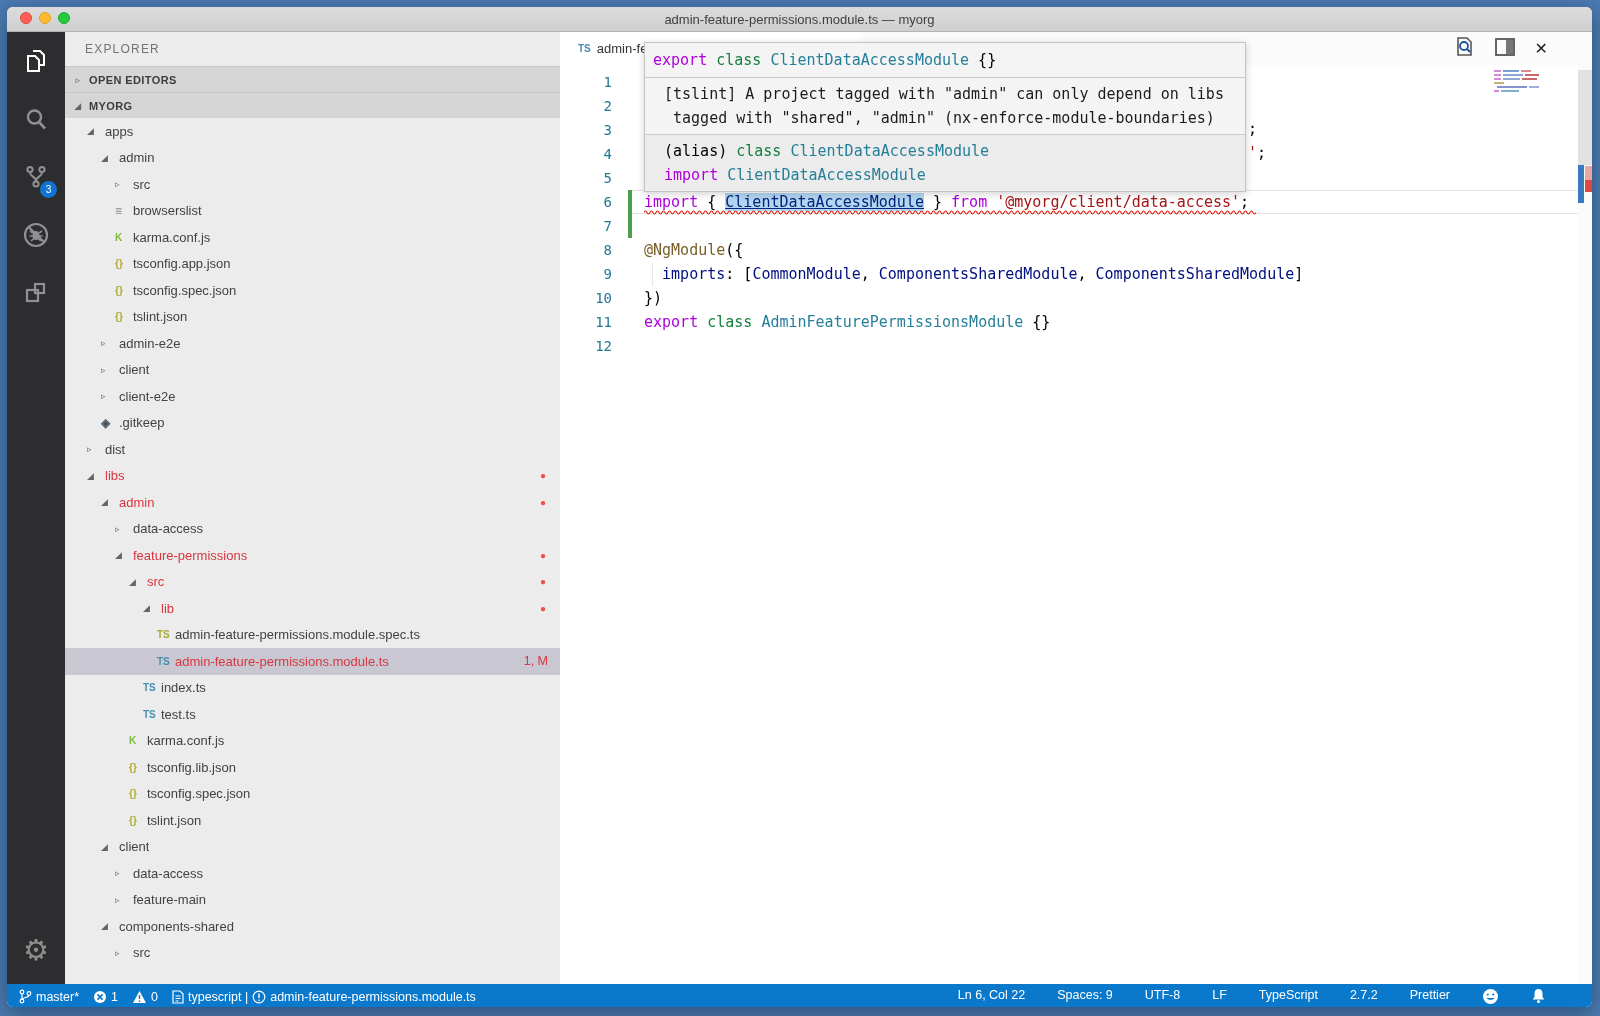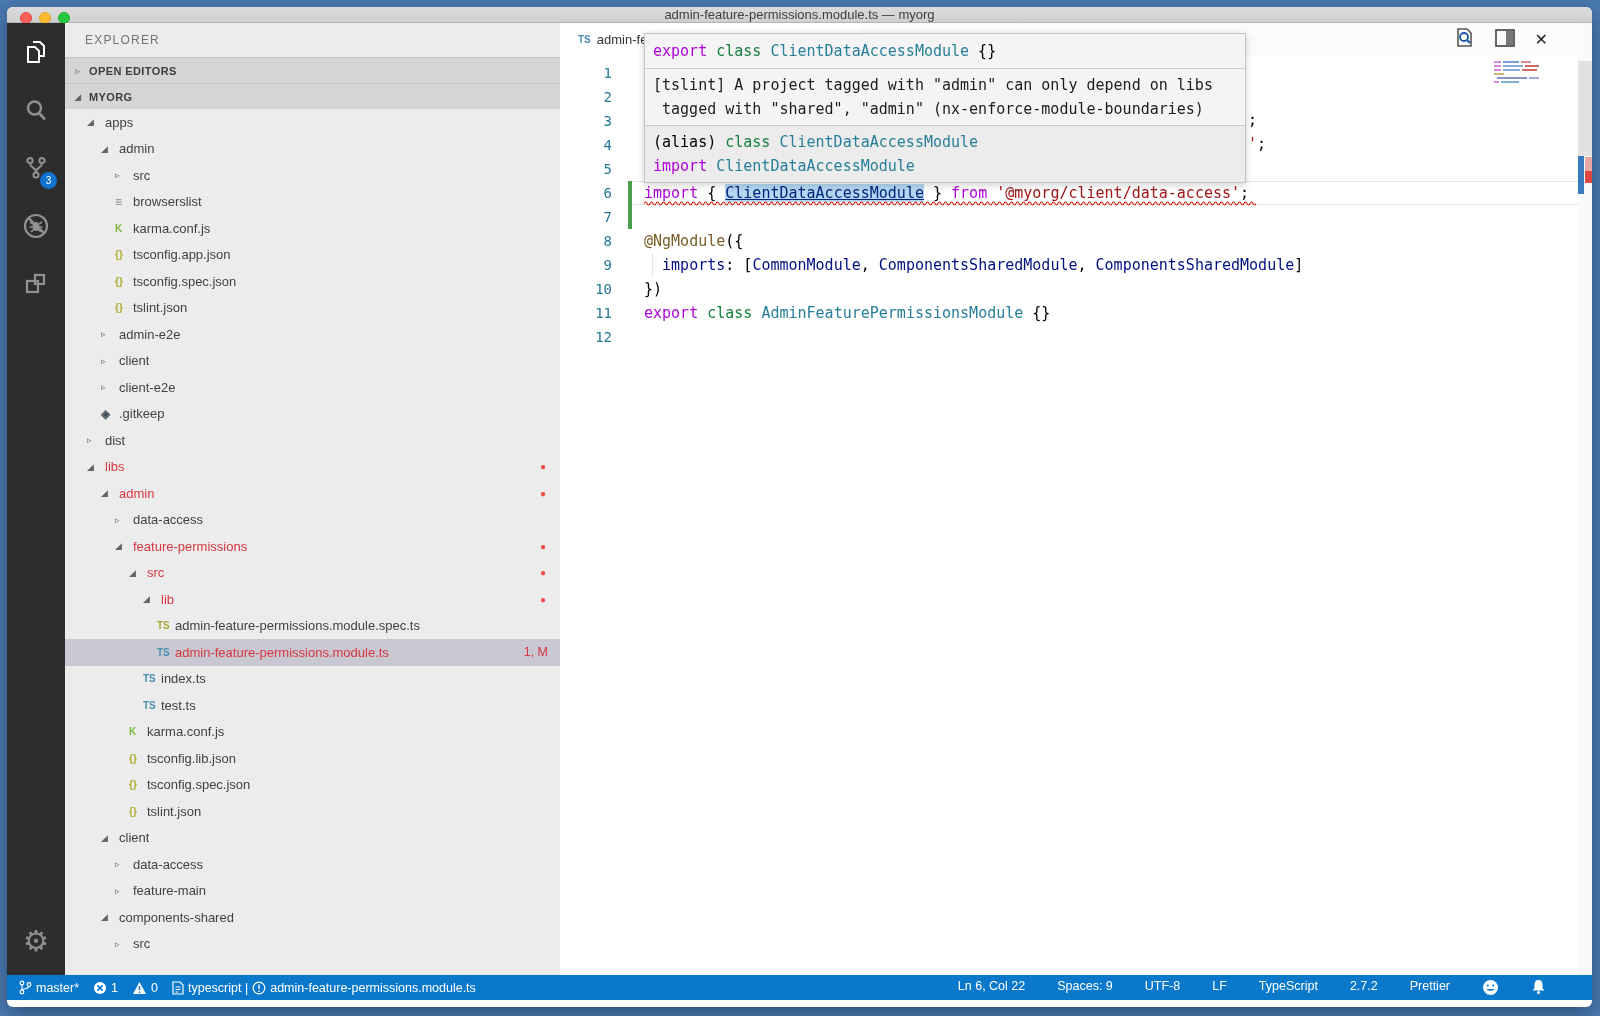--- a/index.html
+++ b/index.html
@@ -3,21 +3,21 @@
 <meta charset="utf-8">
 <style>
   * { margin:0; padding:0; box-sizing:border-box; }
   html,body { width:1600px; height:1016px; overflow:hidden; }
   body { background:#4a7ab2; font-family:"Liberation Sans", sans-serif; position:relative; }
 
   .window { position:absolute; left:7px; top:7px; width:1585px; height:1000px;
             border-radius:6px; overflow:hidden; background:#fff; box-shadow:0 6px 22px rgba(0,0,0,.35); }
 
   
-  .titlebar { height:16px; background:linear-gradient(#dcdcdc,#cfcfcf); border-bottom:1px solid #b4b4b4;
+  .titlebar { height:25px; background:linear-gradient(#dcdcdc,#cfcfcf); border-bottom:1px solid #b4b4b4;
               position:relative; display:flex; align-items:center; justify-content:center;text-align:right; }
   .titlebar .title { font-size:13px; color:#3f3f3f; }
   .traffic { position:absolute; left:13px; top:5px; display:flex; gap:7px; }
   .tl { width:12px; height:12px; border-radius:50%; }
   .tl.red{ background:#ff5f57; border:1px solid #e0443e;}
   .tl.yellow{ background:#febb2f; border:1px solid #dea123;}
   .tl.green{ background:#27c93f; border:1px solid #1dad2b;}
 
   .mainrow { display:flex; height:952px; }
 
@@ -74,21 +74,21 @@
   .indent-guide { position:absolute; left:92px; top:230px; height:24px; width:1px; background:#e6e6e6; }
 
   .fragment { position:absolute; font-family:"DejaVu Sans Mono", monospace; font-size:15px; z-index:3; white-space:pre;}
 
   
   .hover { position:absolute; left:84px; top:10px; width:602px; z-index:50;
            border:1px solid #c3c3c3; background:#f4f4f4; box-shadow:0 2px 8px rgba(0,0,0,.18);
            font-family:"DejaVu Sans Mono", monospace; font-size:15px; color:#1c1c1c; }
   .hover-sec { padding:4px 8px; }
   .hover-sec + .hover-sec { border-top:1px solid #cacaca; }
-  .hover-sec .hline { height:24px; line-height:24px; white-space:pre; }
+  .hover-sec .hline { height:24px; line-height:24px; white-space:pre;margin-left:11px; }
   .hover-sig { height:34px; display:flex; align-items:center; white-space:pre; }
   .hover-bottom { background:#ececec; }
 
   
   .minimap { position:absolute; right:48px; top:38px; z-index:4; }
   .ruler { position:absolute; right:0; top:0; bottom:0; width:14px; background:#fafafa; }
   .ruler-slider { position:absolute; right:0; top:38px; width:14px; height:95px; background:#d9d9d9; opacity:.75; }
   .mark-blue { position:absolute; right:8px; top:133px; width:6px; height:38px; background:#3a79bd; }
   .mark-pink { position:absolute; right:0; top:134px; width:7px; height:14px; background:#e8a7a4; }
   .mark-red  { position:absolute; right:0; top:148px; width:7px; height:12px; background:#dd4840; }

